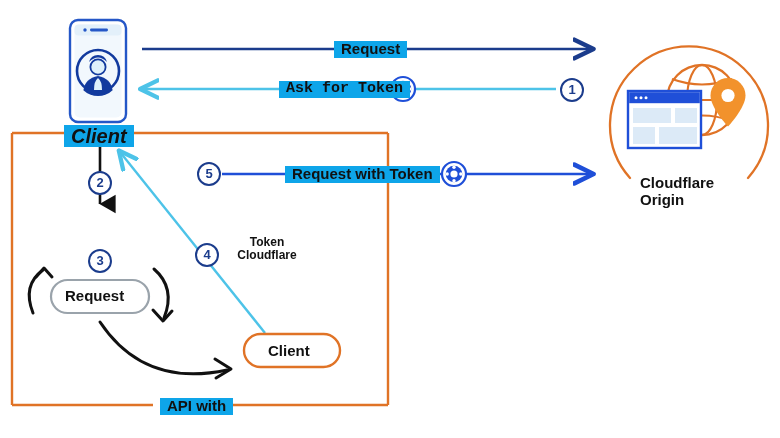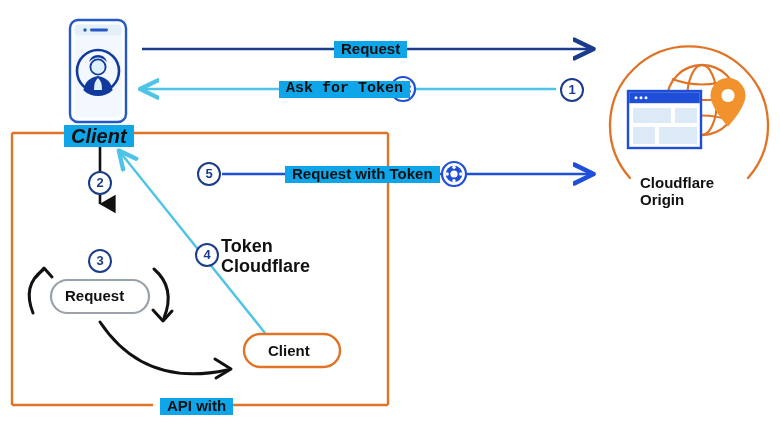--- a/index.html
+++ b/index.html
@@ -11,21 +11,21 @@
   #stage{position:absolute;inset:0;width:780px;height:438px;}
   svg.layer{position:absolute;left:0;top:0;width:780px;height:438px;overflow:visible;}
   .lbl{position:absolute;font-weight:bold;color:#111111;line-height:1.12;white-space:nowrap;}
   .lbl-chip{background:#0ea5e9;padding:0 7px;}
   .t-request{font-size:15px;left:334px;top:41px;}
   .t-ask{font-size:15px;left:279px;top:81px;font-family:Liberation Mono, monospace;}
   .t-reqtok{font-size:15px;left:285px;top:166px;}
   .t-client{font-size:20px;left:64px;top:125px;font-style:italic;}
   .t-api{font-size:15px;left:160px;top:398px;}
   .t-cf{font-size:15px;left:640px;top:175px;white-space:normal;width:100px;}
-  .t-tokgen{font-size:18px;left:221px;top:236px;white-space:normal;width:92px;}
+  .t-tokgen{font-size:12px;left:221px;top:236px;white-space:normal;width:92px;text-align:center;}
   .t-attester{font-size:15px;left:65px;top:288px;}
   .t-issuer{font-size:15px;left:268px;top:343px;}
   .num{position:absolute;font-size:13px;font-weight:bold;color:#1b3c8c;
        width:24px;height:24px;line-height:24px;text-align:center;}
 </style>
 </head>
 <body>
 
 <div id="stage">
 

